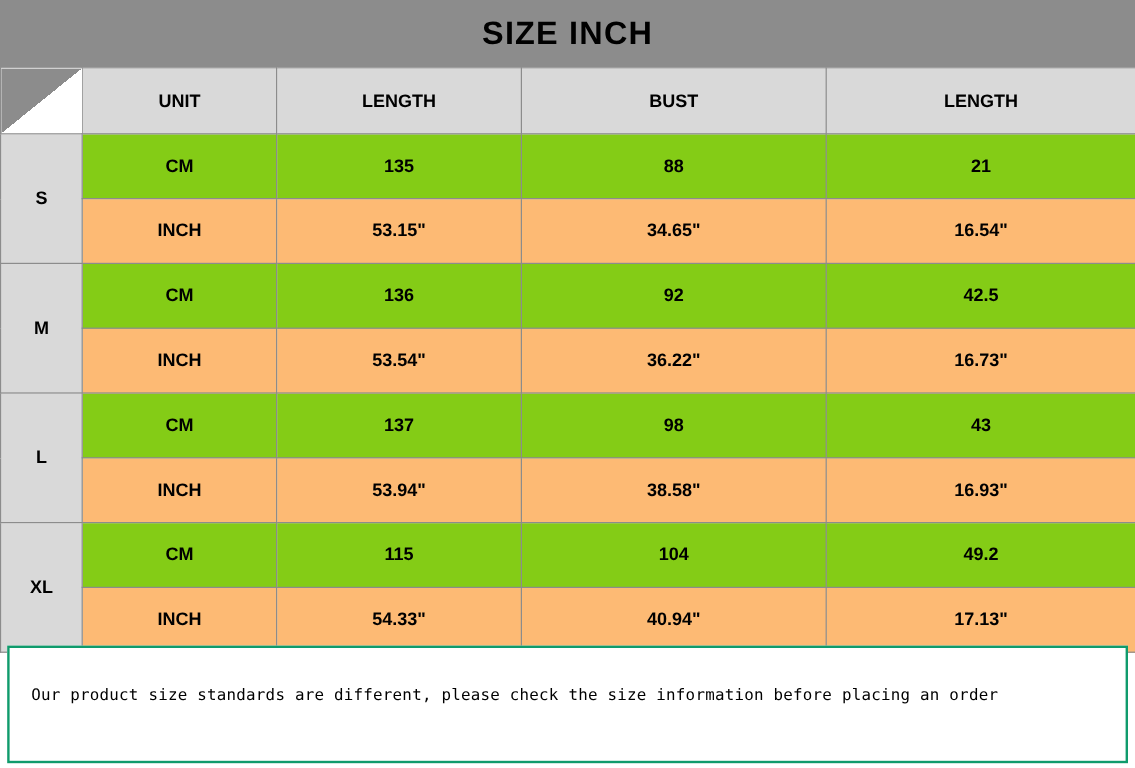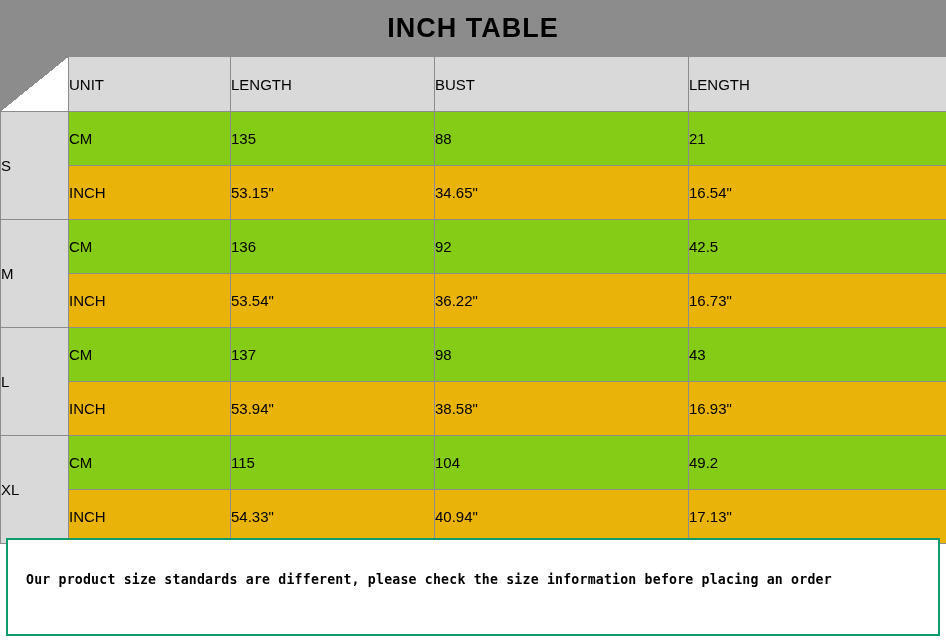--- a/index.html
+++ b/index.html
@@ -33,24 +33,24 @@
     letter-spacing: 1px;
   }
   table.size-table {
     border-collapse: collapse;
     width: 946px;
     table-layout: fixed;
   }
   table.size-table td,
   table.size-table th {
     border: 1px solid #8c8c8c;
-    text-align: left;
+    text-align: center;
     vertical-align: middle;
     font-size: 15px;
-    font-weight: normal;
+    font-weight: bold;
     color: #000000;
     padding: 0;
   }
   col.c-size  { width: 68px; }
   col.c-unit  { width: 162px; }
   col.c-len   { width: 204px; }
   col.c-bust  { width: 254px; }
   col.c-slv   { width: 258px; }
 
   .corner-cell {
@@ -69,50 +69,49 @@
                 #ffffff 50.2%, #ffffff 100%);
   }
   .head-cell {
     background: #d9d9d9;
     height: 54px;
   }
   .size-cell {
     background: #d9d9d9;
   }
   .row-white td { background: #84cc16; height: 53px; }
-  .row-grey  td { background: #eab308; height: 53px; }
+  .row-grey  td { background: #fdba74; height: 53px; }
   td.size-cell { background: #d9d9d9 !important; }
 
   .note-box {
     position: absolute;
     left: 6px;
     right: 6px;
     bottom: 4px;
     top: 538px;
     border: 2px solid #0f9b6c;
     background: #ffffff;
     box-sizing: border-box;
   }
   .note-text {
     font-family: "DejaVu Sans Mono", "Liberation Mono", monospace;
     font-size: 13.2px;
     color: #000000;
     padding: 32px 18px 0 18px;
     letter-spacing: 0.2px;
     white-space: nowrap;
-    font-weight: bold;
   }
 </style>
 </head>
 <body>
 
 <div class="page">
 
   <div class="title-bar">
-    <div class="title">INCH TABLE</div>
+    <div class="title">SIZE INCH</div>
   </div>
 
   <table class="size-table">
     <colgroup>
       <col class="c-size">
         <col class="c-unit">
         <col class="c-len">
         <col class="c-bust">
         <col class="c-slv">
     </colgroup>

